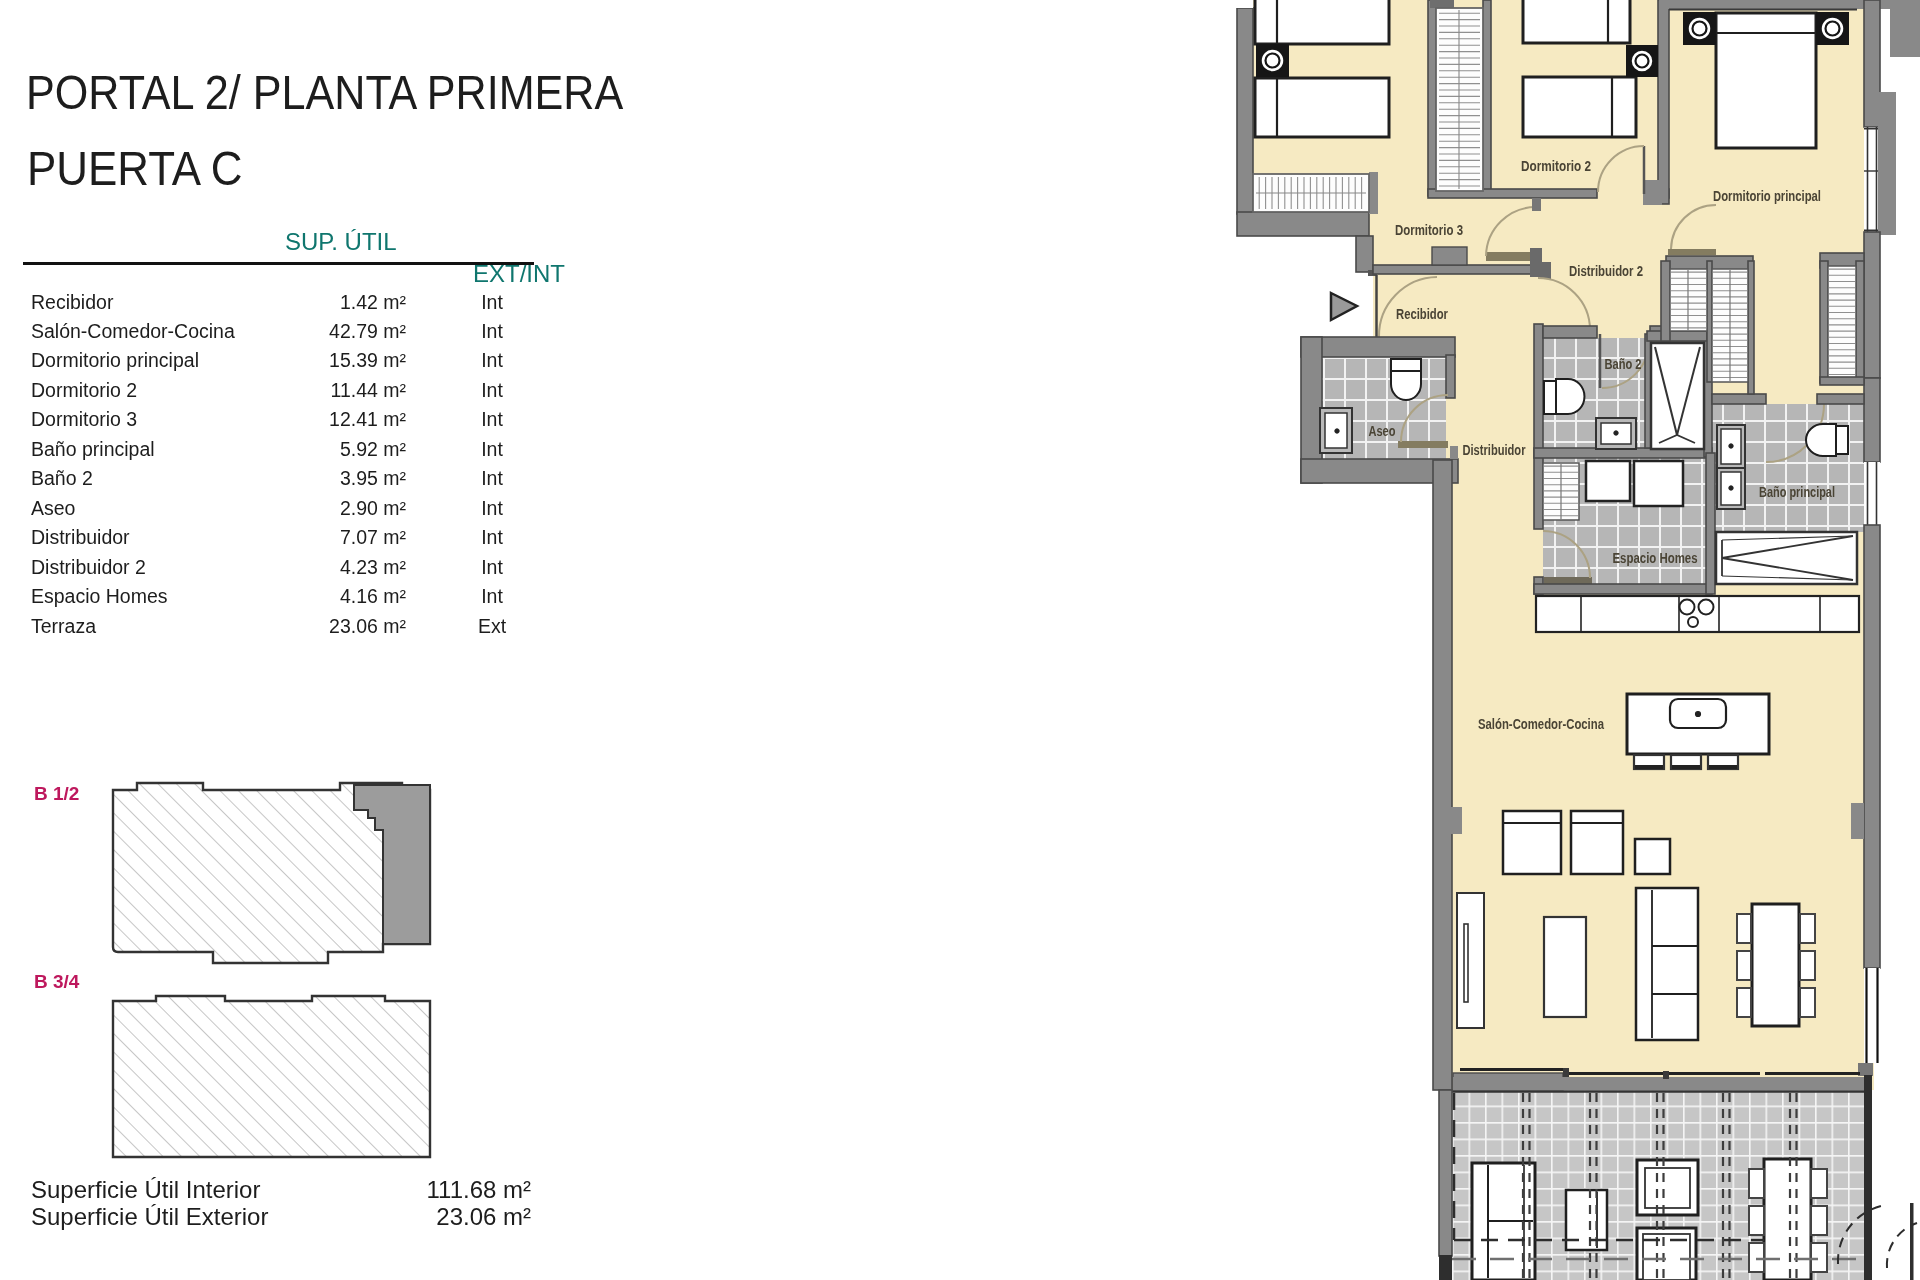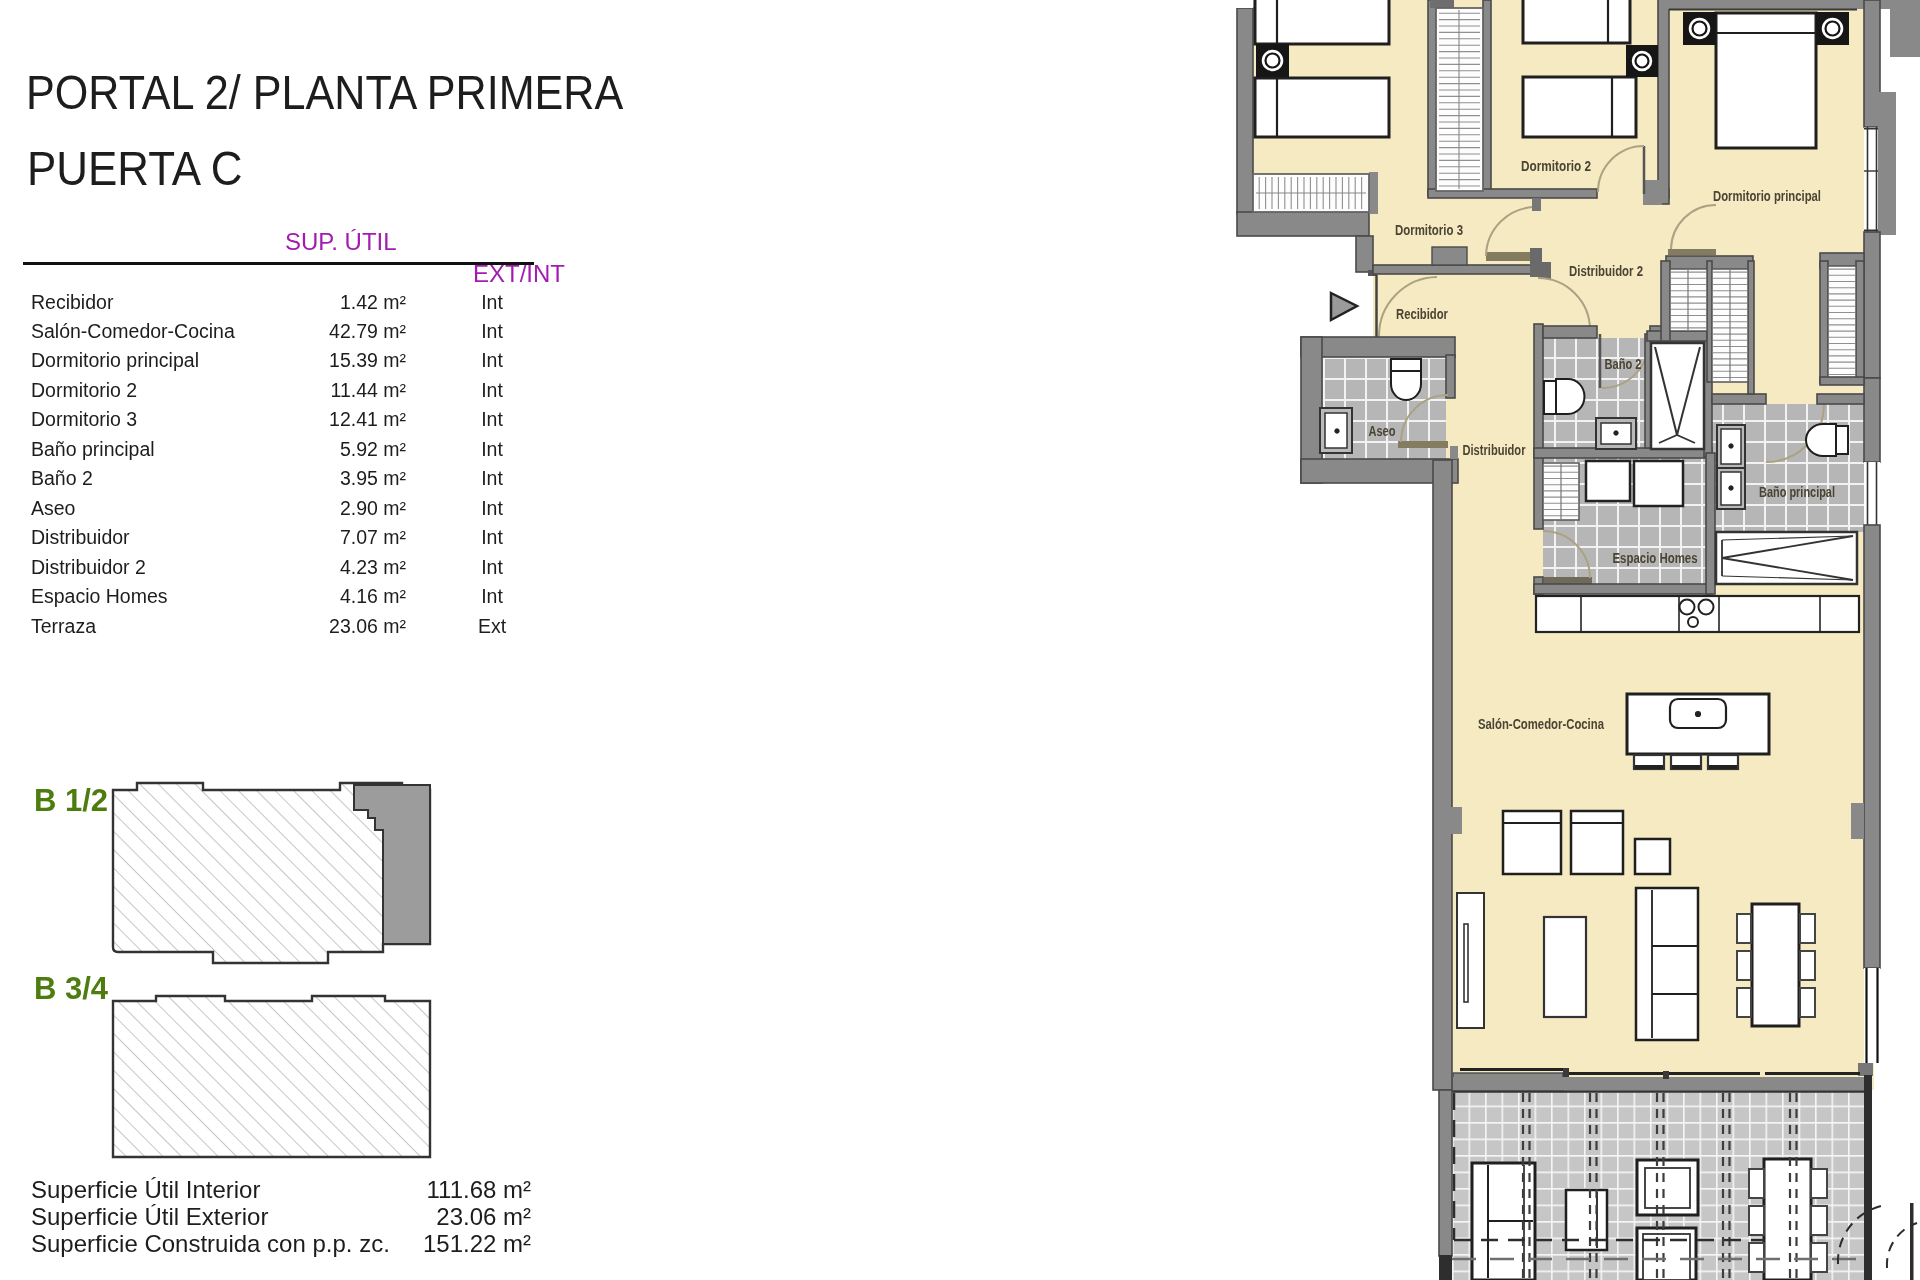--- a/index.html
+++ b/index.html
@@ -1,25 +1,25 @@
 <!DOCTYPE html>
 <html><head><meta charset="utf-8">
 <style>
 * { margin:0; padding:0; box-sizing:border-box; }
 html,body { width:1920px; height:1280px; background:#fff; font-family:"Liberation Sans", sans-serif; color:#1d1d1d; overflow:hidden; }
 #page { position:relative; width:1591px; height:1280px; }
 .h1 { position:absolute; left:26px; top:65px; font-size:48px; color:#1d1d1d; white-space:nowrap; transform:scaleX(0.898); transform-origin:0 0; }
 .h2 { position:absolute; left:27px; top:140.6px; font-size:48px; color:#1d1d1d; white-space:nowrap; transform:scaleX(0.915); transform-origin:0 0; }
-.th { position:absolute; top:227.5px; font-size:24px; color:#a21caf; }
+.th { position:absolute; top:227.5px; font-size:24px; color:#0f766e; }
 #hr { position:absolute; left:23px; top:262px; width:511px; height:2.5px; background:#111; }
 .row { position:absolute; left:31px; width:466px; height:29px; font-size:19.5px; }
 .rl { position:absolute; left:0; }
 .rv { position:absolute; left:0; width:375px; text-align:right; }
 .ri { position:absolute; left:414px; width:94px; text-align:center; }
-.bl { position:absolute; left:34px; font-size:31px; font-weight:bold; color:#4d7c0f; }
+.bl { position:absolute; left:34px; font-size:19px; font-weight:bold; color:#be185d; }
 .srow { position:absolute; left:31px; width:500px; font-size:24px; }
 .sv { position:absolute; right:0; }
 svg { position:absolute; left:0; top:0; }
 </style></head>
 <body>
 <div id="page">
 <div class="h1">PORTAL 2/ PLANTA PRIMERA</div>
 <div class="h2">PUERTA C</div>
 <div class="th" style="left:285px;">SUP. ÚTIL</div>
 <div class="th" style="left:473px;margin-top:32px;">EXT/INT</div>
@@ -82,21 +82,20 @@
 <div class="row" style="top:614.5px">
       <span class="rl">Terraza</span>
       <span class="rv">23.06 m²</span>
       <span class="ri">Ext</span>
     </div>
 
 <div class="bl" style="top:783px;">B 1/2</div>
 <div class="bl" style="top:971px;">B 3/4</div>
 <div class="srow" style="top:1175.5px"><span>Superficie Útil Interior</span><span class="sv">111.68 m²</span></div>
 <div class="srow" style="top:1202.7px"><span>Superficie Útil Exterior</span><span class="sv">23.06 m²</span></div>
-<div class="srow" style="top:1229.9px"><span>Superficie Construida con p.p. zc.</span><span class="sv">151.22 m²</span></div>
 
 <svg width="1920" height="1280" viewBox="0 0 1920 1280">
 <defs>
 <pattern id="tb" width="21" height="21" patternUnits="userSpaceOnUse">
   <rect width="21" height="21" fill="#b6b6b6"></rect>
   <path d="M0,1 H21 M1,0 V21" stroke="#f2f2f2" stroke-width="2"></path>
 </pattern>
 <pattern id="tt" width="16.5" height="16.5" patternUnits="userSpaceOnUse">
   <rect width="16.5" height="16.5" fill="#c6c6c6"></rect>
   <path d="M0,0.8 H17 M0.8,0 V17" stroke="#f4f4f4" stroke-width="1.6"></path>

